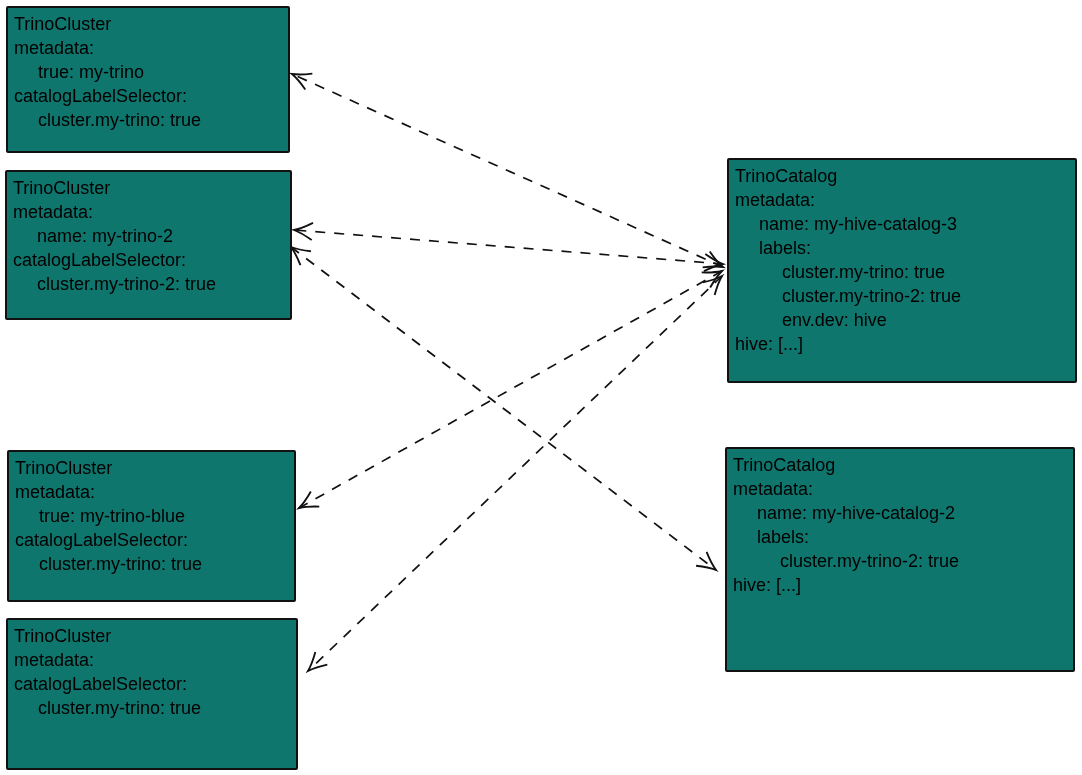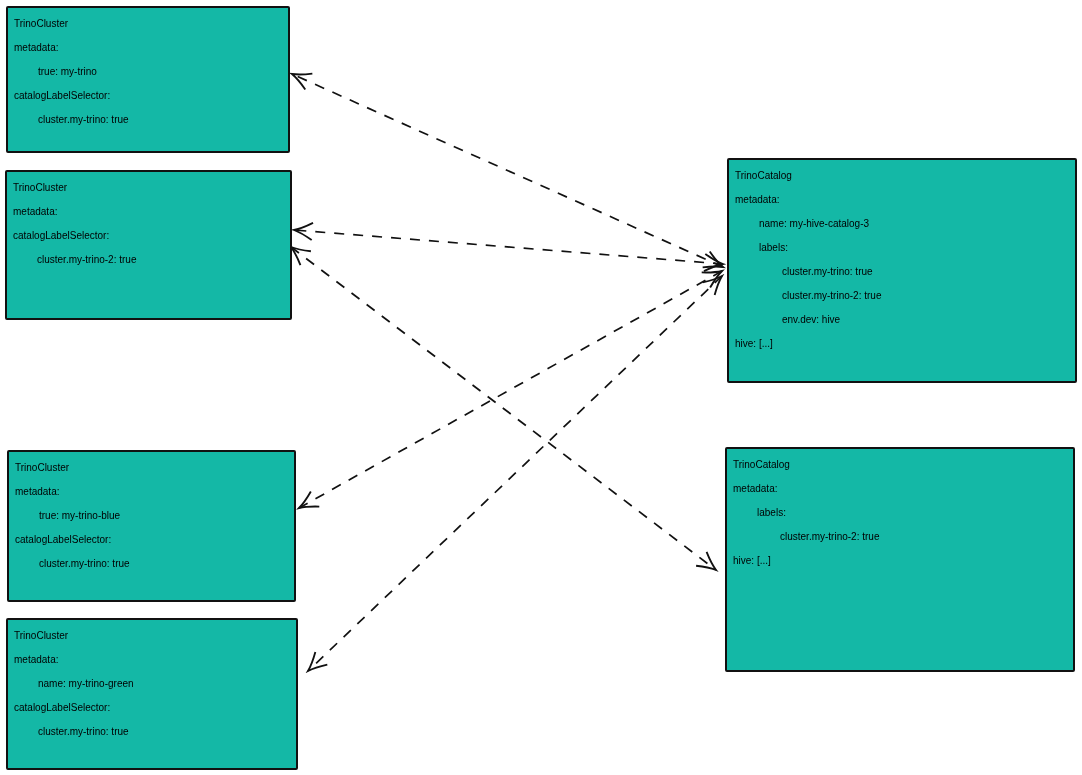--- a/index.html
+++ b/index.html
@@ -19,25 +19,25 @@
     position: absolute;
     left: 0;
     top: 0;
     z-index: 1;
   }
   .box {
     position: absolute;
     box-sizing: border-box;
     border: 2px solid #111111;
     border-radius: 2px;
-    background: #14b8a6;
+    background: #0f766e;
     padding: 4px 6px;
     z-index: 2;
     color: #000000;
-    font-size: 10px;
+    font-size: 18px;
     line-height: 24px;
     white-space: nowrap;
   }
   .box .yline { height: 24px; }
   .ind0 { padding-left: 0; }
   .ind1 { padding-left: 24px; }
   .ind2 { padding-left: 47px; }
 
   
   .cluster-0 { left: 6px;   top: 6px;   width: 284px; height: 147px; }
@@ -78,52 +78,53 @@
     <div class="yline ind0">TrinoCluster</div>
     <div class="yline ind0">metadata:</div>
     <div class="yline ind1">true: my-trino</div>
     <div class="yline ind0">catalogLabelSelector:</div>
     <div class="yline ind1">cluster.my-trino: true</div>
   </div>
 
   <div class="box cluster-1">
     <div class="yline ind0">TrinoCluster</div>
     <div class="yline ind0">metadata:</div>
+    <div class="yline ind1">name: my-trino-2</div>
     <div class="yline ind0">catalogLabelSelector:</div>
     <div class="yline ind1">cluster.my-trino-2: true</div>
   </div>
 
   <div class="box cluster-2">
     <div class="yline ind0">TrinoCluster</div>
     <div class="yline ind0">metadata:</div>
     <div class="yline ind1">true: my-trino-blue</div>
     <div class="yline ind0">catalogLabelSelector:</div>
     <div class="yline ind1">cluster.my-trino: true</div>
   </div>
 
   <div class="box cluster-3">
     <div class="yline ind0">TrinoCluster</div>
     <div class="yline ind0">metadata:</div>
-    <div class="yline ind1">name: my-trino-green</div>
     <div class="yline ind0">catalogLabelSelector:</div>
     <div class="yline ind1">cluster.my-trino: true</div>
   </div>
 
   <div class="box catalog-0">
     <div class="yline ind0">TrinoCatalog</div>
     <div class="yline ind0">metadata:</div>
     <div class="yline ind1">name: my-hive-catalog-3</div>
     <div class="yline ind1">labels:</div>
     <div class="yline ind2">cluster.my-trino: true</div>
     <div class="yline ind2">cluster.my-trino-2: true</div>
     <div class="yline ind2">env.dev: hive</div>
     <div class="yline ind0">hive: [...]</div>
   </div>
 
   <div class="box catalog-1">
     <div class="yline ind0">TrinoCatalog</div>
     <div class="yline ind0">metadata:</div>
+    <div class="yline ind1">name: my-hive-catalog-2</div>
     <div class="yline ind1">labels:</div>
     <div class="yline ind2">cluster.my-trino-2: true</div>
     <div class="yline ind0">hive: [...]</div>
   </div>
 
 </div>
 
 </body></html>

